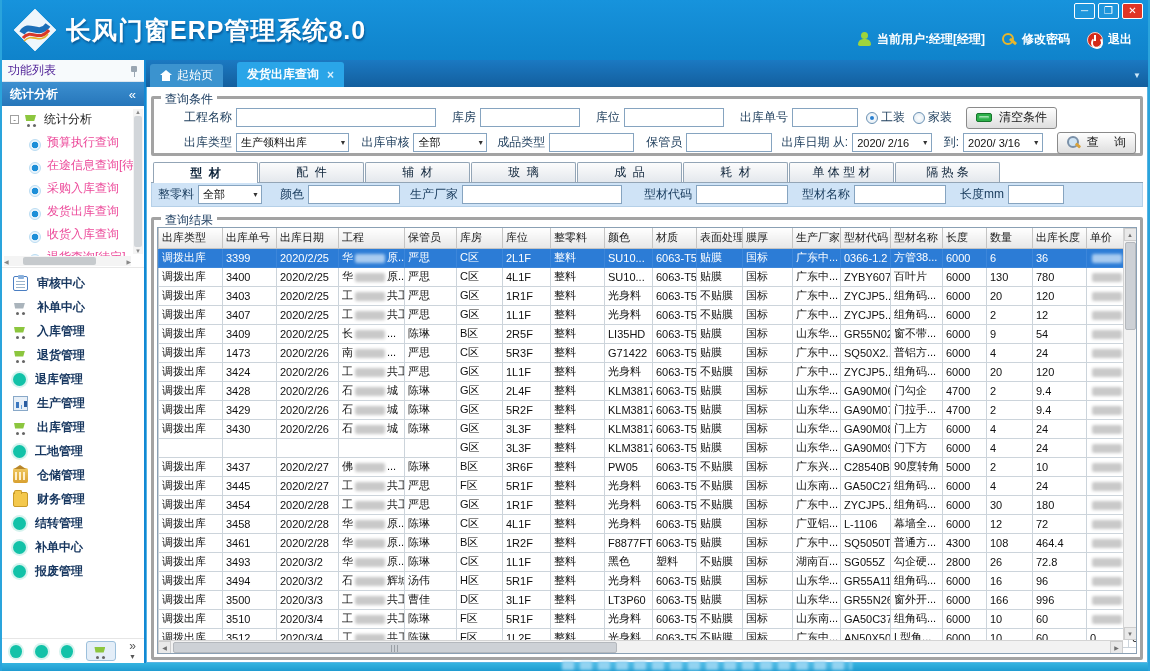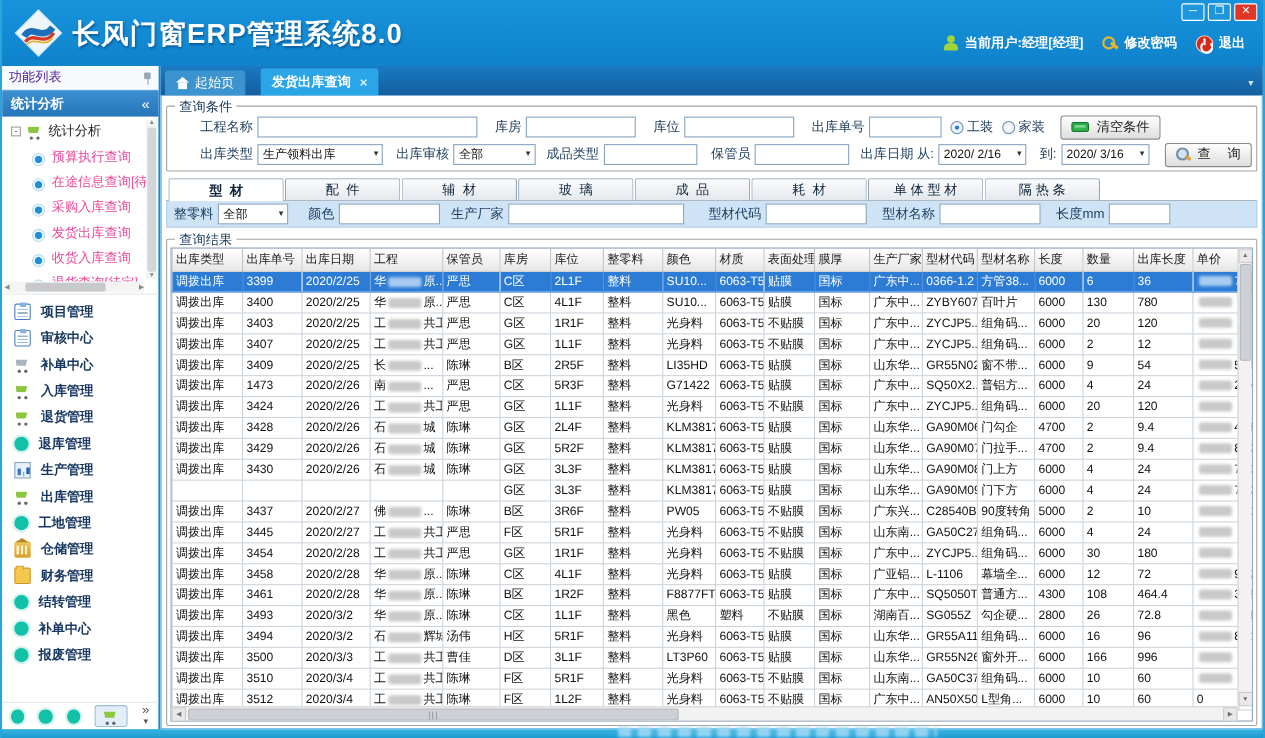--- a/index.html
+++ b/index.html
@@ -60,21 +60,21 @@
   .tab{height:23px;display:flex;align-items:center;gap:5px;padding:4px 10px;color:#fff;background:#3b93cf;border-radius:3px 3px 0 0;margin-right:14px}
   .tab.active{background:#2aa5e8;font-weight:bold;height:25px}
   .tab .tab-close{color:#d8effc;margin-left:3px;font-size:12px}
   .home-glyph{width:12px;height:11px;position:relative;display:inline-block}
   .home-glyph::before{content:"";position:absolute;left:0;top:0;border-left:6px solid transparent;border-right:6px solid transparent;border-bottom:5px solid #fff}
   .home-glyph::after{content:"";position:absolute;left:2px;top:5px;width:8px;height:6px;background:#fff}
   .tab-overflow{position:absolute;right:7px;bottom:7px;color:#cfe8f8;font-size:8px}
   .content{flex:1;min-height:0;background:#fff;border:1px solid #57b4e4;border-top:none;padding:2px 4px;display:flex;flex-direction:column;position:relative}
 
   
-  .groupbox{border:1px solid #a3a3a3;border-radius:2px;position:relative}
+  .groupbox{border:3px solid #a3a3a3;border-radius:2px;position:relative}
   .gb-label{position:absolute;top:-8px;left:7px;background:#fff;padding:0 4px;color:#1c3d60;font-size:12px}
   .qbox{margin-top:7px;height:60px;flex:none;padding:6px 4px 2px 14px}
   .qrow{display:flex;align-items:center;height:25px;color:#22415f;white-space:nowrap}
   .qrow label{margin:0 4px 0 10px}
   .qrow label:first-child{margin-left:16px}
   .tbox{height:19px;border:1px solid #86a4c0;background:#fff}
   .sel-box{height:19px;border:1px solid #86a4c0;background:#fff;display:inline-flex;align-items:center;justify-content:space-between;padding:0 2px 0 4px;font-size:11px;color:#111}
   .sel-box .arr{font-size:7px;color:#333;margin-left:4px}
   .radio{width:12px;height:12px;border-radius:50%;border:1px solid #6c92b4;background:radial-gradient(#fff,#dce8f2);display:inline-block;position:relative;margin:0 3px 0 8px;flex:none}
   .radio.on::after{content:"";position:absolute;inset:3px;border-radius:50%;background:#2a7fd0}
@@ -213,24 +213,20 @@
           <span class="thumb"></span>
           <span>▼</span>
         </div>
         <div class="tree-hscroll">
           <span>◀</span>
           <span class="thumb"></span>
           <span style="margin-left:auto">▶</span>
         </div>
       </div>
       <div class="menu" id="sidebar-menu">
-          <div class="menu-item">
-            <span class="mi-icon ic-clipboard"></span>
-            <span>项目管理</span>
-          </div>
           <div class="menu-item">
             <span class="mi-icon ic-clipboard"></span>
             <span>审核中心</span>
           </div>
           <div class="menu-item">
             <span class="mi-icon ic-cart"></span>
             <span>补单中心</span>
           </div>
           <div class="menu-item">
             <span class="mi-icon ic-cart green"></span>

